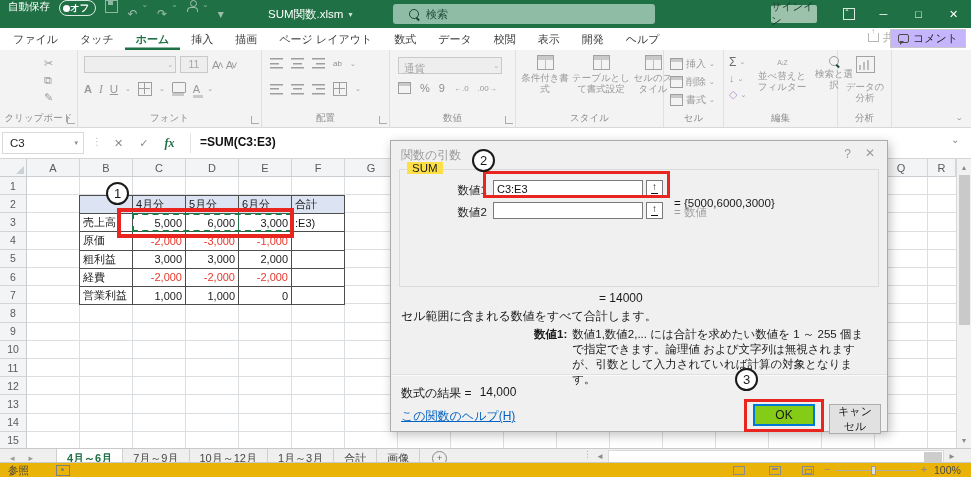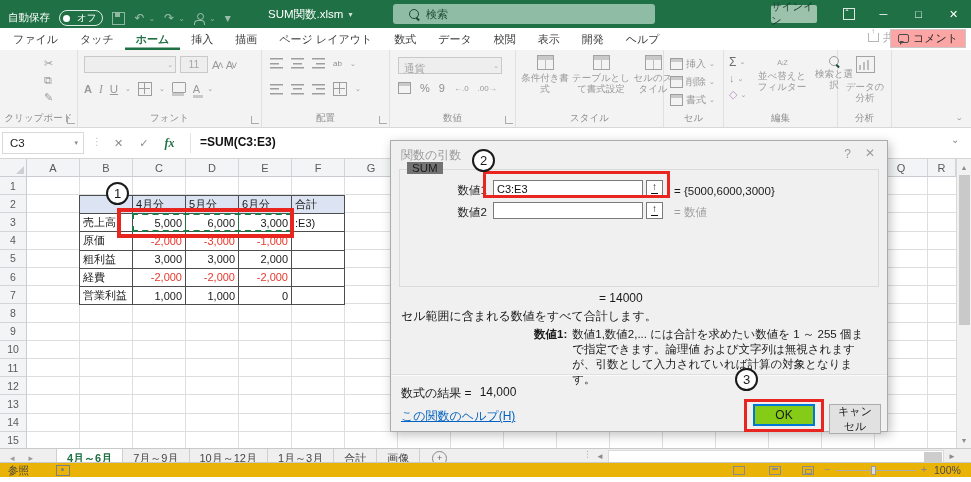--- a/index.html
+++ b/index.html
@@ -3,24 +3,24 @@
 <meta charset="utf-8">
 <style>
   html,body{margin:0;padding:0;background:#fff;}
   .app{position:relative;width:971px;height:482px;overflow:hidden;
        font-family:"Liberation Sans","DejaVu Sans",sans-serif;
        -webkit-font-smoothing:antialiased;cursor:default;user-select:none;}
   .abs{position:absolute;}
 
   
   .titlebar{left:0;top:0;width:971px;height:28px;background:#1F7044;color:#fff;}
-  .tb-left{left:8px;top:0;height:36px;display:flex;align-items:center;gap:9px;}
+  .tb-left{left:8px;top:0;height:36px;display:flex;gap:9px;}
   .tb-label{font-size:10.5px;color:#fff;}
-  .autosave-pill{display:flex;align-items:center;gap:7px;border:1px solid rgba(255,255,255,.85);
-     border-radius:8px;height:14px;padding:0 6px 0 3px;}
+  .autosave-pill{display:flex;align-items:center;gap:0;border:1px solid rgba(255,255,255,.85);
+     border-radius:8px;height:14px;padding:0 6px 0 3px;font-weight:bold;}
   .autosave-dot{width:7px;height:7px;border-radius:50%;background:#fff;}
   .autosave-state{font-size:9.5px;color:#fff;}
   .qat-ic{color:rgba(255,255,255,.55);font-size:12px;line-height:28px;}
   .ic-save{width:11px;height:11px;border:1.5px solid rgba(255,255,255,.5);position:relative;}
   .ic-save::after{content:"";position:absolute;left:2px;top:0;width:5px;height:4px;background:rgba(255,255,255,.5);}
   .ic-person{width:11px;height:11px;position:relative;}
   .ic-person::before{content:"";position:absolute;left:3px;top:0;width:5px;height:5px;border-radius:50%;border:1.5px solid rgba(255,255,255,.55);}
   .ic-person::after{content:"";position:absolute;left:0;top:7px;width:9px;height:4px;border-radius:4px 4px 0 0;border:1.5px solid rgba(255,255,255,.55);border-bottom:none;}
   .tb-caret{color:rgba(255,255,255,.45);font-size:8px;margin-left:-5px;}
   .doc-title{left:268px;top:0;height:28px;display:flex;align-items:center;gap:5px;font-size:11.5px;color:#fff;}
@@ -38,21 +38,21 @@
   .ic-ribbonopts::after{content:"ˆ";position:absolute;left:2px;top:-1px;font-size:9px;color:#fff;}
 
   
   .tabrow{left:0;top:28px;width:971px;height:22px;background:#FFFFFF;}
   .tabs{left:2px;top:0;height:22px;display:flex;align-items:center;justify-content:center;}
   .rtab{padding:0 11px;font-size:11px;color:#3B3B3B;line-height:21px;white-space:nowrap;}
   .rtab.active{color:#1F7044;font-weight:bold;box-shadow:inset 0 -2.5px #1F7044;}
   .share{right:66px;top:2px;display:flex;align-items:center;gap:4px;font-size:11px;color:#A9A9A9;}
   .ic-share{width:9px;height:8px;border:1px solid #B5B5B5;border-top:none;position:relative;}
   .ic-share::after{content:"↑";position:absolute;left:2px;top:-6px;font-size:8px;color:#B5B5B5;}
-  .comment{right:5px;top:1px;height:17px;border:1px solid #C9C9C9;background:#fca5a5;display:flex;align-items:center;gap:4px;
+  .comment{right:5px;top:1px;height:17px;border:1px solid #C9C9C9;background:#c4b5fd;display:flex;align-items:center;gap:4px;
      padding:0 7px;font-size:11px;color:#262626;}
   .ic-bubble{width:9px;height:7px;border:1px solid #4a4a4a;border-radius:2px;position:relative;}
   .ic-bubble::after{content:"";position:absolute;left:1px;bottom:-3px;border:2px solid transparent;border-top-color:#4a4a4a;border-left-color:#4a4a4a;width:0;height:0;}
 
   
   .ribbon{left:0;top:50px;width:971px;height:78px;background:#F3F3F3;border-bottom:1px solid #D8D8D8;box-sizing:border-box;}
   .grp{position:absolute;top:0;height:77px;border-right:1px solid #E0E0E0;box-sizing:border-box;}
   .grp-label{position:absolute;left:0;right:0;bottom:2px;text-align:center;font-size:9.5px;color:#8F8F8F;white-space:nowrap;}
   .launcher{position:absolute;right:2px;bottom:3px;width:7px;height:7px;border-left:1px solid #ABABAB;border-bottom:1px solid #ABABAB;}
   .dd8{font-size:7px;color:#9A9A9A;}
@@ -172,32 +172,32 @@
   .varr{left:0;width:14px;height:14px;display:flex;align-items:center;justify-content:center;font-size:7px;color:#8B8B8B;}
   .vthumb{left:2px;top:16px;width:11px;height:150px;background:#C9C9C9;}
 
   
   .dialog{left:390px;top:140px;width:498px;height:292px;background:#F0F0F0;border:1px solid #ABABAB;
      box-shadow:2px 3px 10px rgba(0,0,0,.25);box-sizing:border-box;z-index:20;font-size:12px;color:#1a1a1a;}
   .dlg-title{left:10px;top:6px;font-size:12px;color:#9B9B9B;}
   .dlg-help{right:36px;top:6px;color:#9B9B9B;font-size:12px;}
   .dlg-close{right:12px;top:5px;color:#9B9B9B;font-size:12px;}
   .groupbox{left:8px;top:28px;width:480px;height:118px;border:1px solid #DADADA;box-sizing:border-box;}
-  .gb-label{left:16px;top:21px;background:#737373;padding:0 5px;font-size:11.5px;color:#1a1a1a;}
+  .gb-label{left:16px;top:21px;background:#fde047;padding:0 5px;font-size:11.5px;color:#1a1a1a;}
   .arg-label{width:60px;text-align:right;font-size:11.5px;}
   .argrow1-label{left:36px;top:42px;}
   .argrow2-label{left:36px;top:64px;}
   .arginput{left:102px;width:150px;height:17px;border:1px solid #7A7A7A;background:#fff;font-size:11px;color:#111;
      padding:0 3px;box-sizing:border-box;font-family:"Liberation Sans","DejaVu Sans",sans-serif;}
   .arg1{top:39px;}.arg2{top:61px;}
   .rangebtn{left:255px;width:17px;height:17px;border:1px solid #7A7A7A;background:#fff;box-sizing:border-box;
      display:flex;align-items:flex-start;justify-content:center;font-size:10px;color:#111;line-height:12px;position:absolute;}
   .rangebtn::after{content:"";position:absolute;left:4px;bottom:2px;width:7px;height:1.5px;background:#111;}
   .argres{left:283px;font-size:11.5px;color:#1a1a1a;white-space:nowrap;}
-  .res1{top:44px;}.res2{top:64px;color:#9E9E9E;}
+  .res1{top:56px;}.res2{top:64px;color:#9E9E9E;}
   .preview{left:208px;top:150px;font-size:12px;}
   .dlg-desc{left:10px;top:167px;font-size:12px;}
   .helpblock{left:143px;top:186px;width:347px;display:flex;gap:5px;}
   .helplabel{font-size:11.5px;font-weight:bold;white-space:nowrap;}
   .helptext{font-size:11.5px;line-height:15px;width:300px;}
   .dlg-div{left:0;top:233px;width:496px;height:1px;background:#DFDFDF;border-bottom:1px solid #FAFAFA;}
   .dlg-result{left:10px;top:244px;font-size:12px;display:flex;gap:8px;}
   .dlg-link{left:10px;top:267px;font-size:12px;color:#0563C1;text-decoration:underline;}
   .okbtn{left:362px;top:263px;width:62px;height:22px;background:#84cc16;border:2px solid #0078D7;box-sizing:border-box;
      font-size:12px;color:#1a1a1a;display:flex;align-items:center;justify-content:center;}

